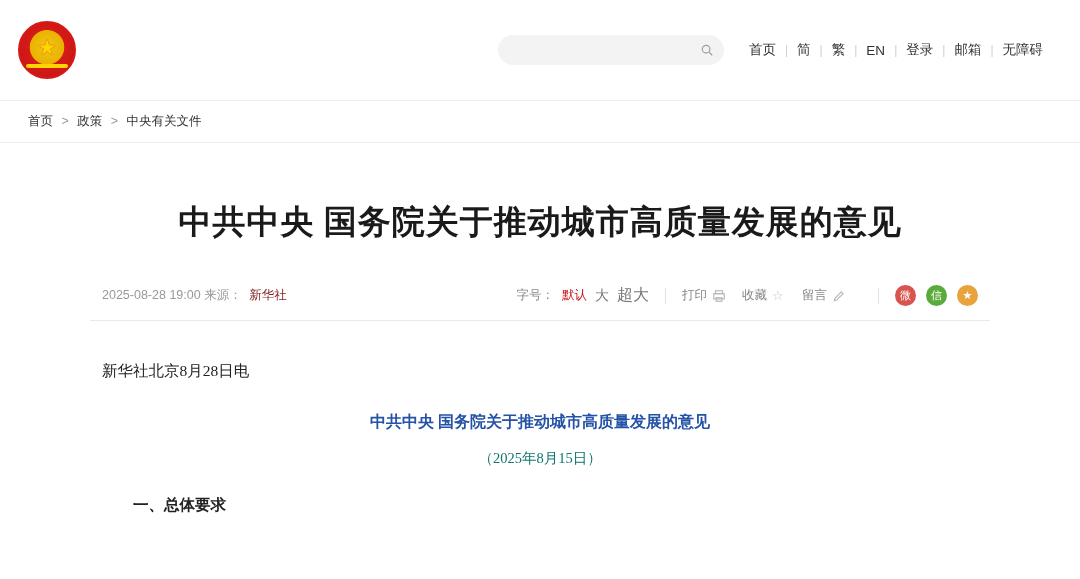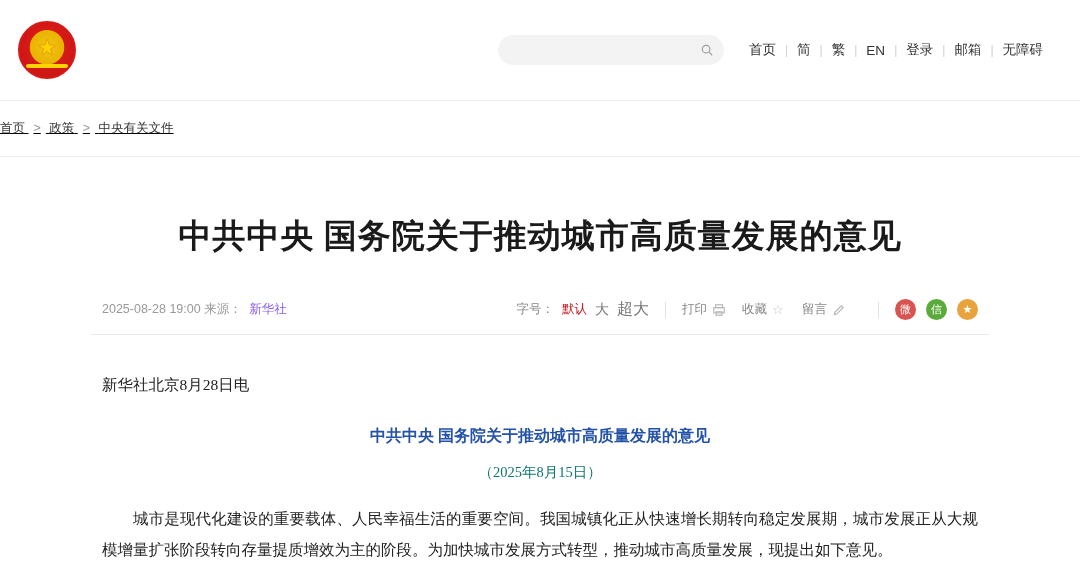--- a/index.html
+++ b/index.html
@@ -119,24 +119,24 @@
   }
   .nav-sep {
     color: #d0d0d0;
     font-size: 12px;
   }
 
   
   .crumb-bar {
     border-top: 1px solid #ededed;
     border-bottom: 1px solid #ededed;
-    height: 57px;
-    display: flex;
-    align-items: center;
-    text-decoration: underline;
+    height: 43px;
+    display: flex;
+    align-items: center;
+    padding-left: 28px;
   }
   .crumb {
     font-size: 12.5px;
     color: #333;
   }
   .crumb a { color: #333; text-decoration: none; }
   .crumb .sep { color: #999; margin: 0 5px; }
 
   
   .wrap {
@@ -159,21 +159,21 @@
     margin-top: 34px;
     height: 42px;
     border-bottom: 1px solid #eaeaea;
     display: flex;
     align-items: center;
     font-size: 12.5px;
     color: #888;
     padding: 0 12px 8px 12px;
   }
   .meta-left { color: #999; }
-  .meta-left .src-name { color: #8b5cf6; margin-left: 4px; }
+  .meta-left .src-name { color: #7f1d1d; margin-left: 4px; }
   .meta-right {
     margin-left: auto;
     display: flex;
     align-items: center;
     color: #888;
   }
   .fontsize-group { display: flex; align-items: center; gap: 8px; }
   .fontsize-group .label { color: #888; }
   .fs-opt { color: #777; }
   .fs-opt.active { color: #c8161d; }
@@ -332,17 +332,16 @@
         <span class="share-circle sc-wechat">信</span>
         <span class="share-circle sc-fav">★</span>
       </div>
     </div>
   </div>
 
   <div class="body-text">
     <p class="dateline">新华社北京8月28日电</p>
     <p class="sub-title">中共中央 国务院关于推动城市高质量发展的意见</p>
     <p class="sub-date">（2025年8月15日）</p>
-    <p class="para">城市是现代化建设的重要载体、人民幸福生活的重要空间。我国城镇化正从快速增长期转向稳定发展期，城市发展正从大规模增量扩张阶段转向存量提质增效为主的阶段。为加快城市发展方式转型，推动城市高质量发展，现提出如下意见。</p>
     <p class="section-head">一、总体要求</p>
 
   </div>
 </div>
 
 </body></html>

